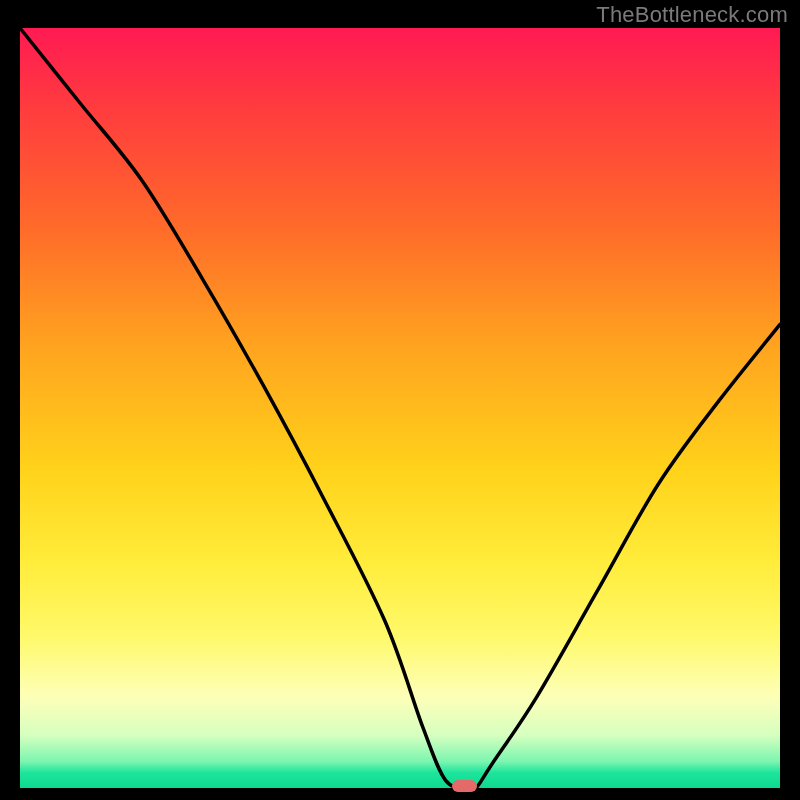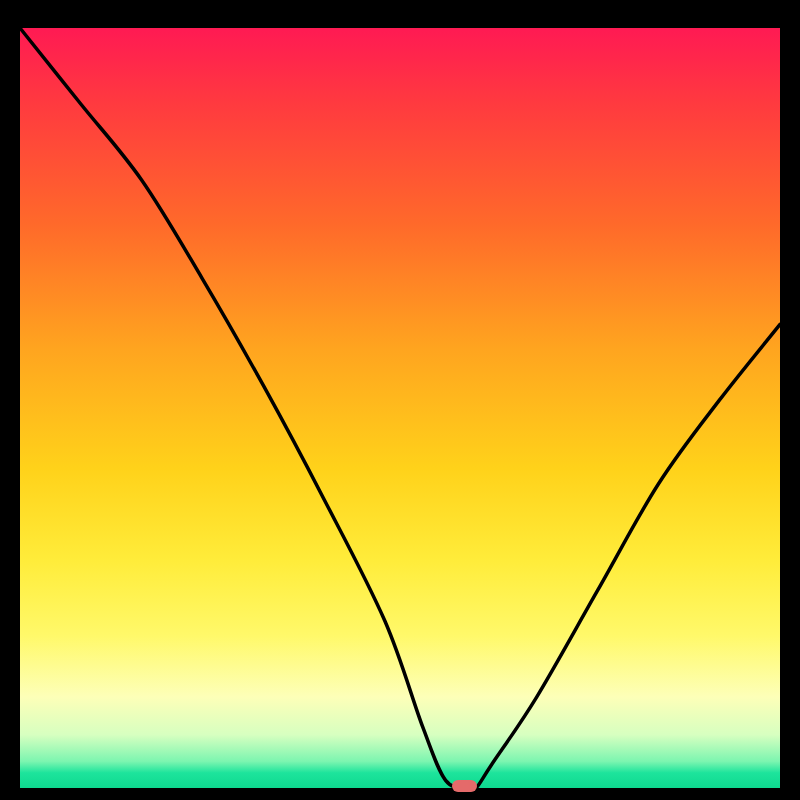--- a/index.html
+++ b/index.html
@@ -67,20 +67,21 @@
     position: absolute;
     background: #e46a6a;
     border-radius: 8px;
     z-index: 3;
   }
 </style>
 </head>
 <body>
 
 <div class="frame">
+  <div class="watermark">TheBottleneck.com</div>
 
   <div class="plot">
     <svg class="curve" viewBox="0 0 760 760" preserveAspectRatio="none">
       <path d="M 0.0 0.0 C 10.1 12.7, 40.5 50.7, 60.8 76.0 C 81.1 101.3, 101.3 122.9, 121.6 152.0 C 141.9 181.1, 162.1 216.6, 182.4 250.8 C 202.7 285.0, 222.9 320.5, 243.2 357.2 C 263.5 393.9, 283.7 431.9, 304.0 471.2 C 324.3 510.5, 348.3 554.8, 364.8 592.8 C 381.3 630.8, 392.7 672.6, 402.8 699.2 C 412.9 725.8, 418.0 742.3, 425.6 752.4 C 433.2 762.5, 443.3 758.7, 448.4 760.0 C 453.5 761.3, 452.2 763.8, 456.0 760.0 C 459.8 756.2, 461.1 752.4, 471.2 737.2 C 481.3 722.0, 499.1 697.9, 516.8 668.8 C 534.5 639.7, 557.3 597.9, 577.6 562.4 C 597.9 526.9, 618.1 487.7, 638.4 456.0 C 658.7 424.3, 678.9 399.0, 699.2 372.4 C 719.5 345.8, 749.9 309.1, 760.0 296.4" style="stroke: rgb(0, 0, 0);"></path>
     </svg>
     <div class="marker" style="width: 24.32px; height: 12.16px; left: 432.44px; top: 751.64px; background: rgb(228, 106, 106);"></div>
   </div>
 </div>
 
 </body></html>

